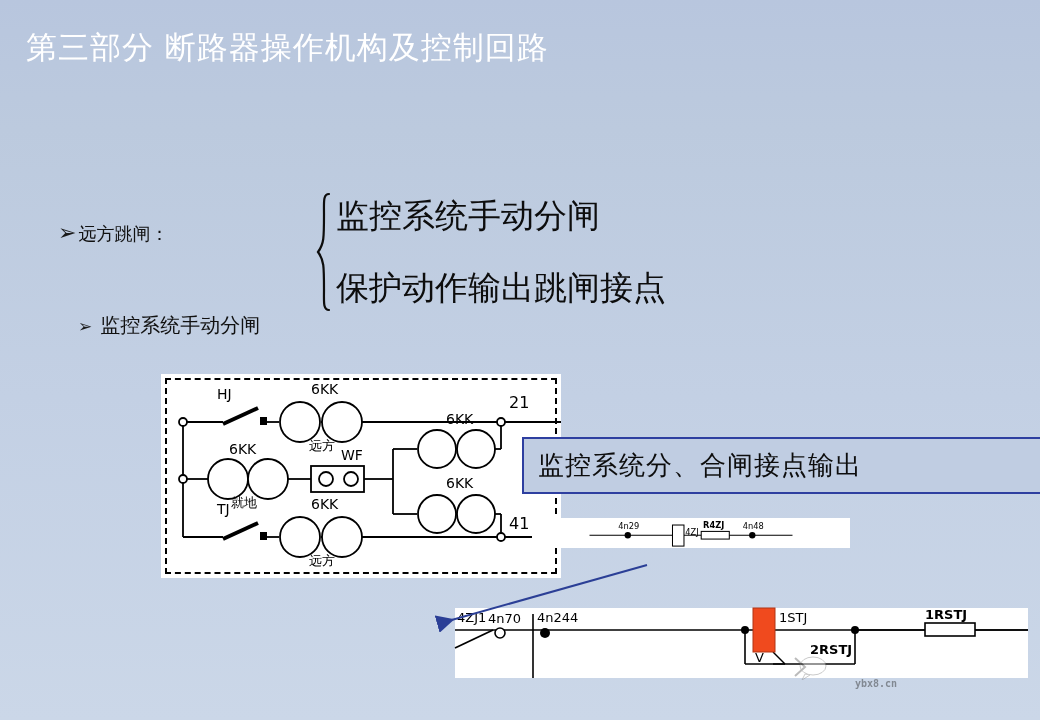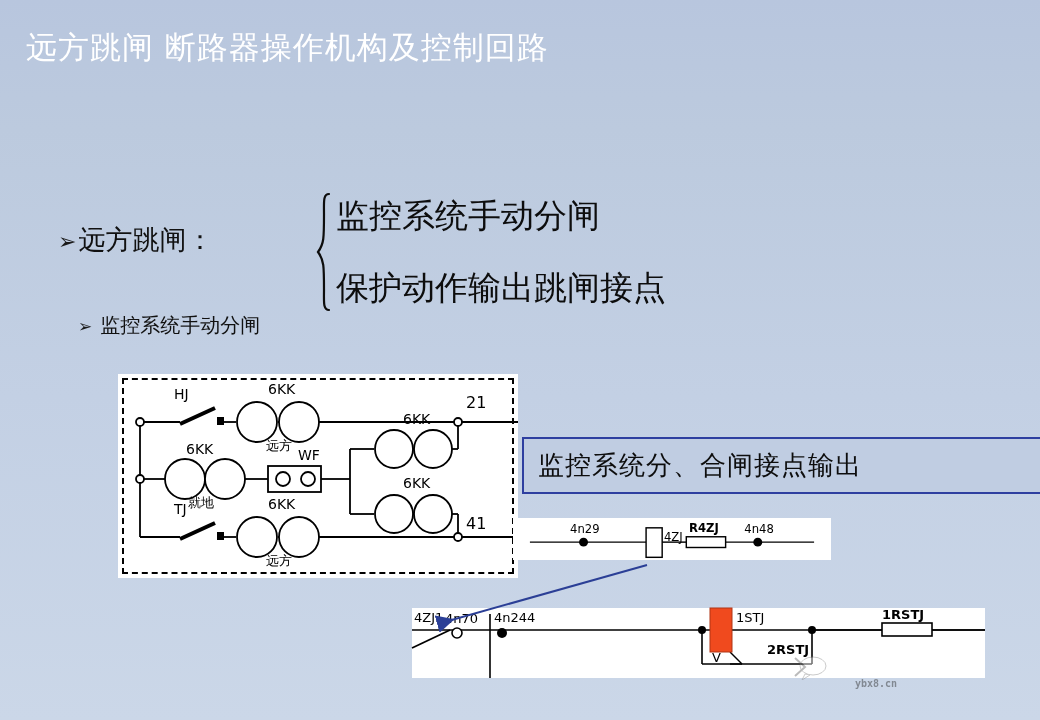--- a/index.html
+++ b/index.html
@@ -43,21 +43,21 @@
     white-space: nowrap;
   }
   #bullet-main .arrow {
     font-size: 22px;
     color: #1a1a1a;
     margin-right: 2px;
     line-height: 1;
   }
   #bullet-main .txt {
     font-family: Liberation Mono, monospace;
-    font-size: 27px;
+    font-size: 18px;
     color: #111111;
     letter-spacing: 0px;
   }
 
   #bullet-sub {
     position: absolute;
     left: 78px;
     top: 312px;
     display: flex;
     align-items: baseline;
@@ -124,38 +124,39 @@
     font-size: 26px;
     color: #0d0d0d;
     white-space: nowrap;
     letter-spacing: 1px;
   }
 
   
   .panel {
     position: absolute;
     background: #ffffff;
+    margin-left: 43px;
   }
   #panel-main {
     left: 118px;
     top: 374px;
     width: 400px;
     height: 204px;
   }
   #panel-main .dash {
     position: absolute;
     left: 4px; top: 4px; right: 4px; bottom: 4px;
     border: 2px dashed #000000;
     box-sizing: border-box;
   }
   #panel-mid {
-    left: 513px;
+    left: 489px;
     top: 518px;
     width: 318px;
-    height: 42px;
+    height: 30px;
   }
   #panel-bot {
     left: 412px;
     top: 608px;
     width: 573px;
     height: 70px;
     text-align: center;
   }
   .panel svg {
     position: absolute;
@@ -213,21 +214,21 @@
     top: 2px;
     width: 40px;
     height: 26px;
   }
 </style>
 </head>
 <body>
 
 <div id="slide">
 
-  <div id="title">远方跳闸 断路器操作机构及控制回路</div>
+  <div id="title">第三部分 断路器操作机构及控制回路</div>
 
   <div id="bullet-main">
     <span class="arrow">➢</span>
     <span class="txt">远方跳闸：</span>
   </div>
 
   <div id="brace-group">
     <div class="brace">
       <svg width="16" height="120" viewBox="0 0 16 120" xmlns="http://www.w3.org/2000/svg">
         <path d="M13 2 C7 2 8 10 8 22 C8 46 8 52 2 60 C8 68 8 74 8 98 C8 110 7 118 13 118" fill="none" stroke="#0d0d0d" stroke-width="2.2" stroke-linecap="round"></path>

